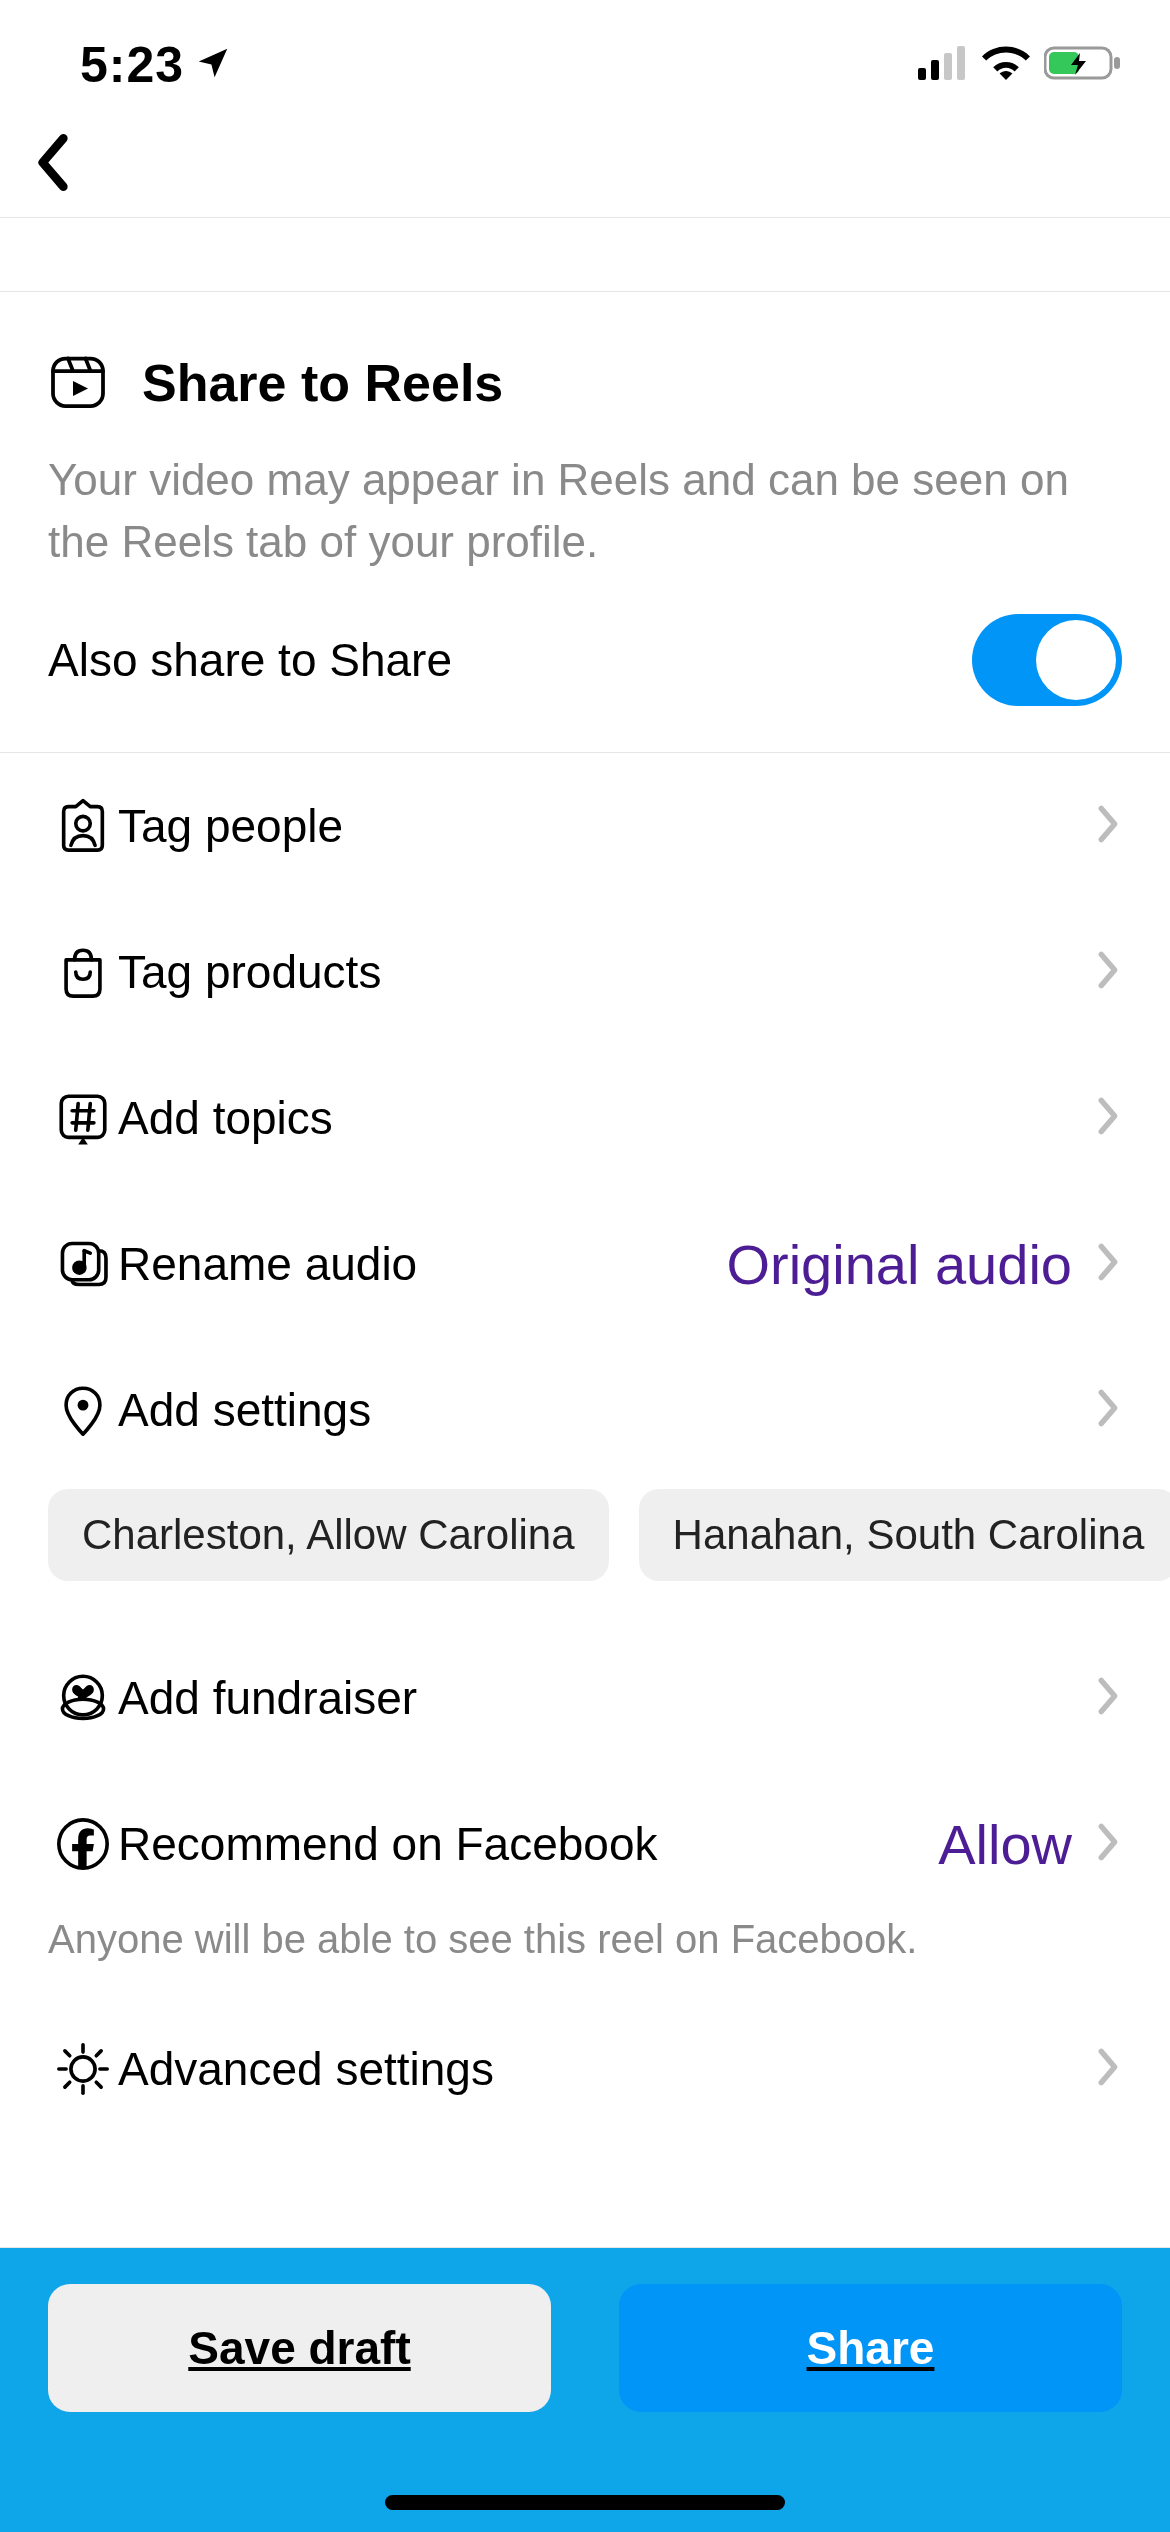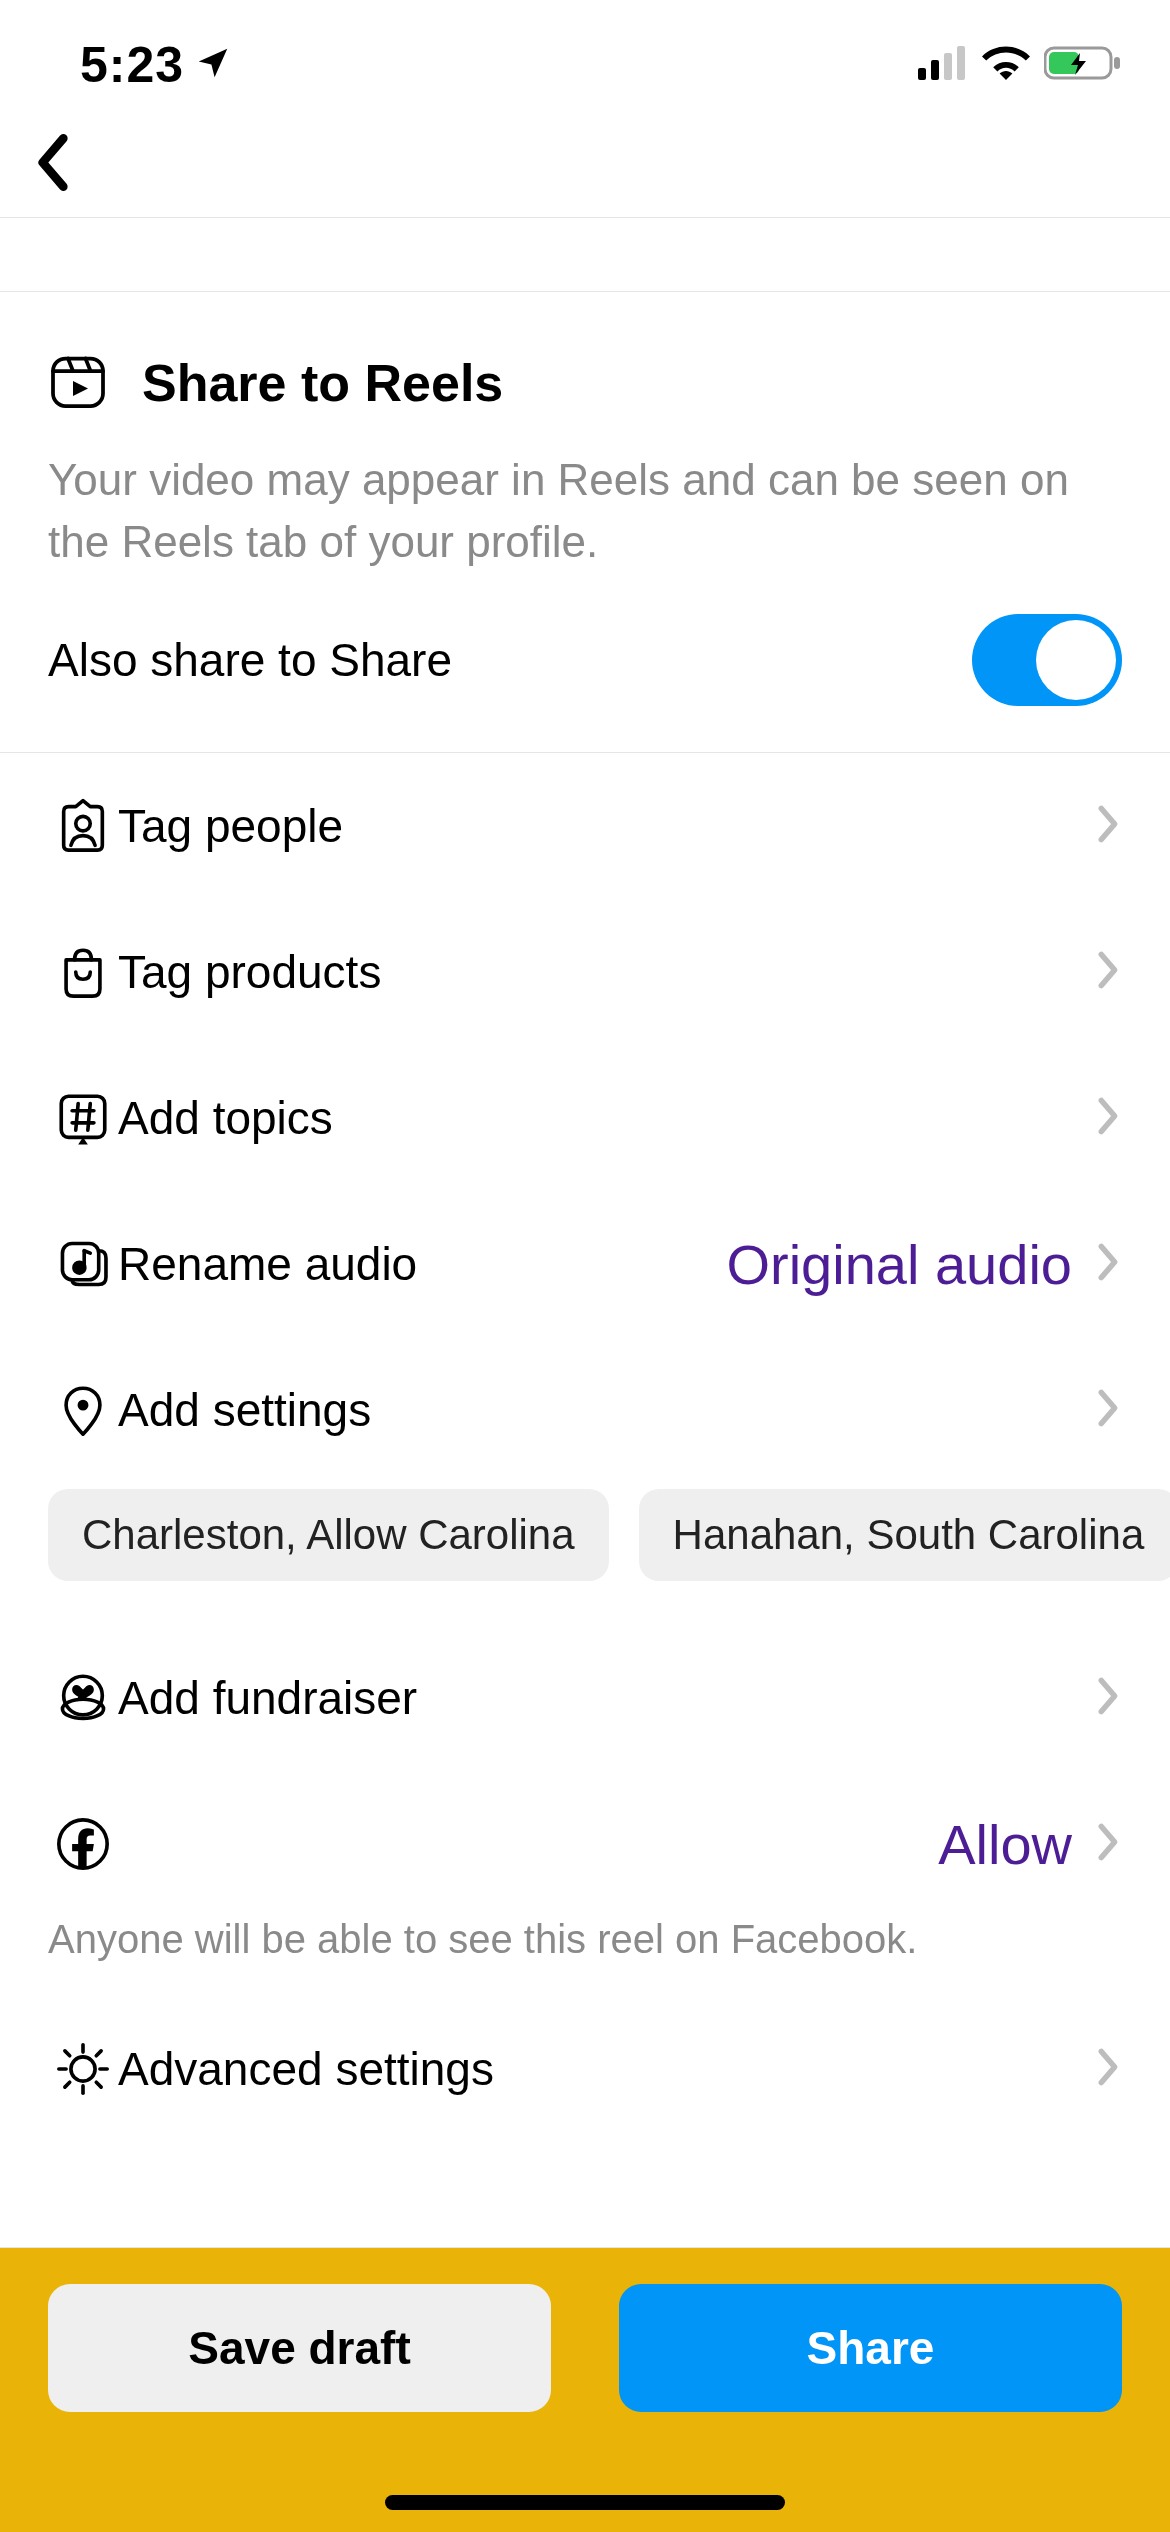--- a/index.html
+++ b/index.html
@@ -167,25 +167,26 @@
     .fb-desc {
       padding: 0 48px 32px 48px;
       font-size: 40px;
       color: #8a8a8a;
     }
 
     
     .bottom-bar {
       position: absolute;
       left: 0; right: 0; bottom: 0;
-      background: #eab308;
+      background: #0ea5e9;
       border-top: 1px solid #e6e6e6;
       padding: 36px 48px 120px 48px;
       display: flex;
       gap: 68px;
+      text-decoration: underline;
     }
     .btn {
       flex: 1;
       height: 128px;
       border-radius: 22px;
       font-size: 46px;
       font-weight: 600;
       border: none;
       cursor: pointer;
     }
@@ -386,20 +387,21 @@
   </span>
 </div>
 
 <div class="opt-row">
   <span class="opt-icon-wrap">
     <svg width="58" height="58" viewBox="0 0 48 48">
       <circle cx="24" cy="24" r="20" fill="none" stroke="#000" stroke-width="3"></circle>
       <path d="M27 44 L27 30 L32 30 L33 24 L27 24 L27 20 C27 18 28 17 30 17 L33 17 L33 12 C32 12 30 11 28 11 C23 11 20 14 20 20 L20 24 L15 24 L15 30 L20 30 L20 43" fill="#000"></path>
     </svg>
   </span>
+  <div class="opt-label">Recommend on Facebook</div>
   <div class="opt-value">Allow</div>
   <span class="chevron">
     <svg width="28" height="40" viewBox="0 0 24 36">
         <polyline points="6,4 18,18 6,32" fill="none" stroke="#bdbdbd" stroke-width="5" stroke-linecap="round" stroke-linejoin="round"></polyline>
       </svg>
   </span>
 </div>
 <div class="fb-desc">Anyone will be able to see this reel on Facebook.</div>
 
 <div class="opt-row tall">

